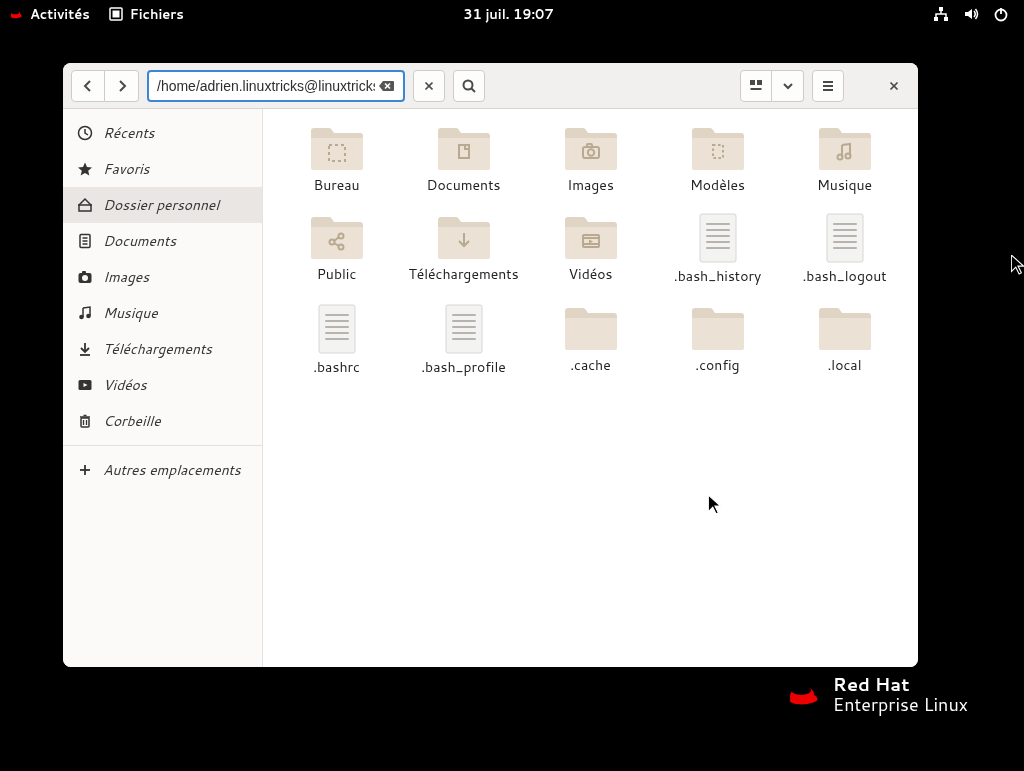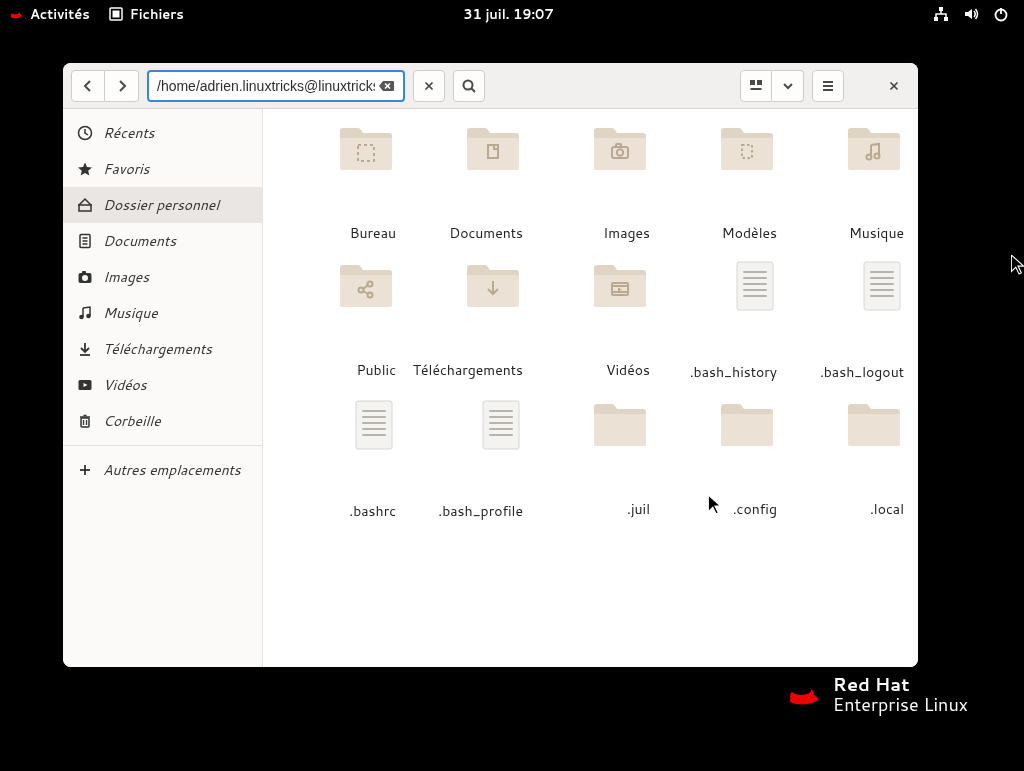--- a/index.html
+++ b/index.html
@@ -98,24 +98,23 @@
     background: #fff;
     padding: 14px 12px;
     overflow: auto;
   }
   .grid {
     display: grid;
     grid-template-columns: repeat(5, 1fr);
     column-gap: 4px; row-gap: 18px;
   }
   .file-item {
-    display: flex; flex-direction: column; align-items: flex-end;
+    display: flex; flex-direction: column; align-items: center;
     cursor: pointer; text-align: center;
     padding: 0 2px;
-    gap: 48px;
   }
   .file-label { font-size: 14px; color: #222; margin-top: 4px; line-height: 1.2; max-width: 120px; word-wrap: break-word; }
 
   .folder-icon { width: 60px; height: 50px; }
   .doc-icon { width: 44px; height: 52px; }
 
   .cursor { position: absolute; width: 14px; height: 20px; pointer-events: none; }
 
   .rh-brand { position: absolute; right: 56px; bottom: 56px; display: flex; align-items: center; gap: 10px; color: #fff; }
   .rh-brand .txt { font-size: 18px; line-height: 1.15; }
@@ -524,21 +523,21 @@
           <div class="file-item">
             <svg class="doc-icon" viewBox="0 0 44 52">
               <use href="#text-doc"></use>
             </svg>
             <div class="file-label">.bash_profile</div>
           </div>
           <div class="file-item">
             <svg class="folder-icon" viewBox="0 0 60 50">
               <use href="#folder-base"></use>
             </svg>
-            <div class="file-label">.juil</div>
+            <div class="file-label">.cache</div>
           </div>
           <div class="file-item">
             <svg class="folder-icon" viewBox="0 0 60 50">
               <use href="#folder-base"></use>
             </svg>
             <div class="file-label">.config</div>
           </div>
           <div class="file-item">
             <svg class="folder-icon" viewBox="0 0 60 50">
               <use href="#folder-base"></use>

